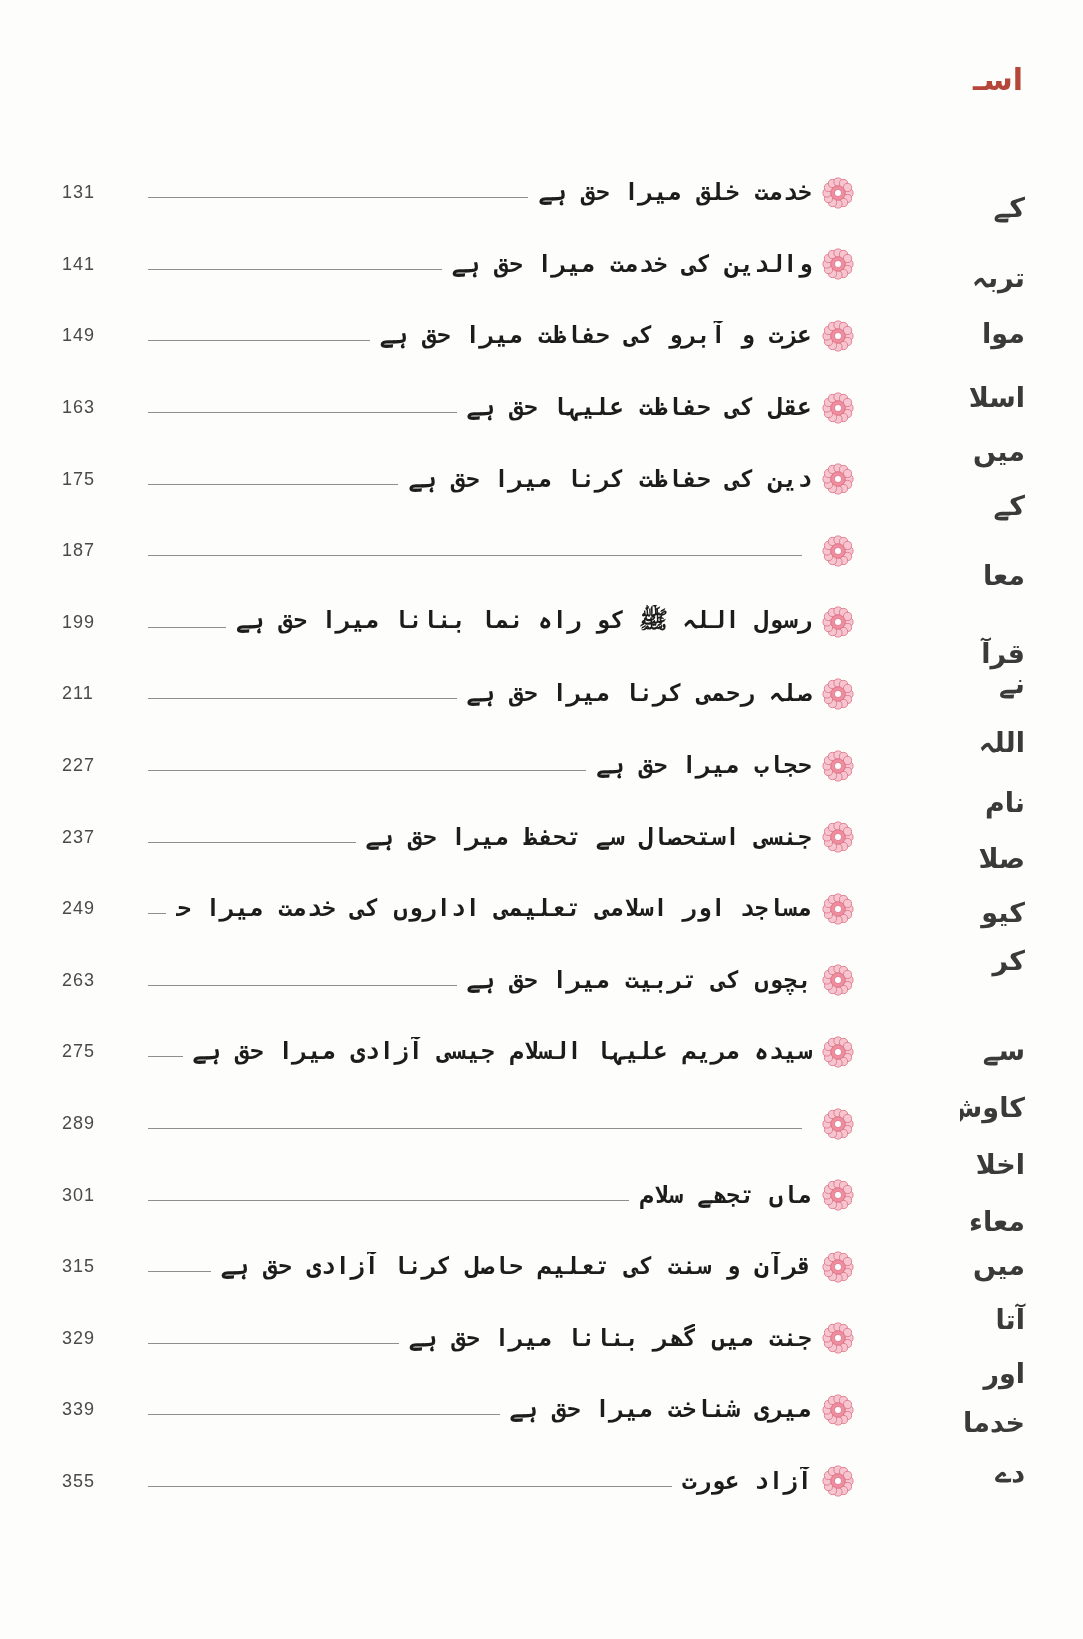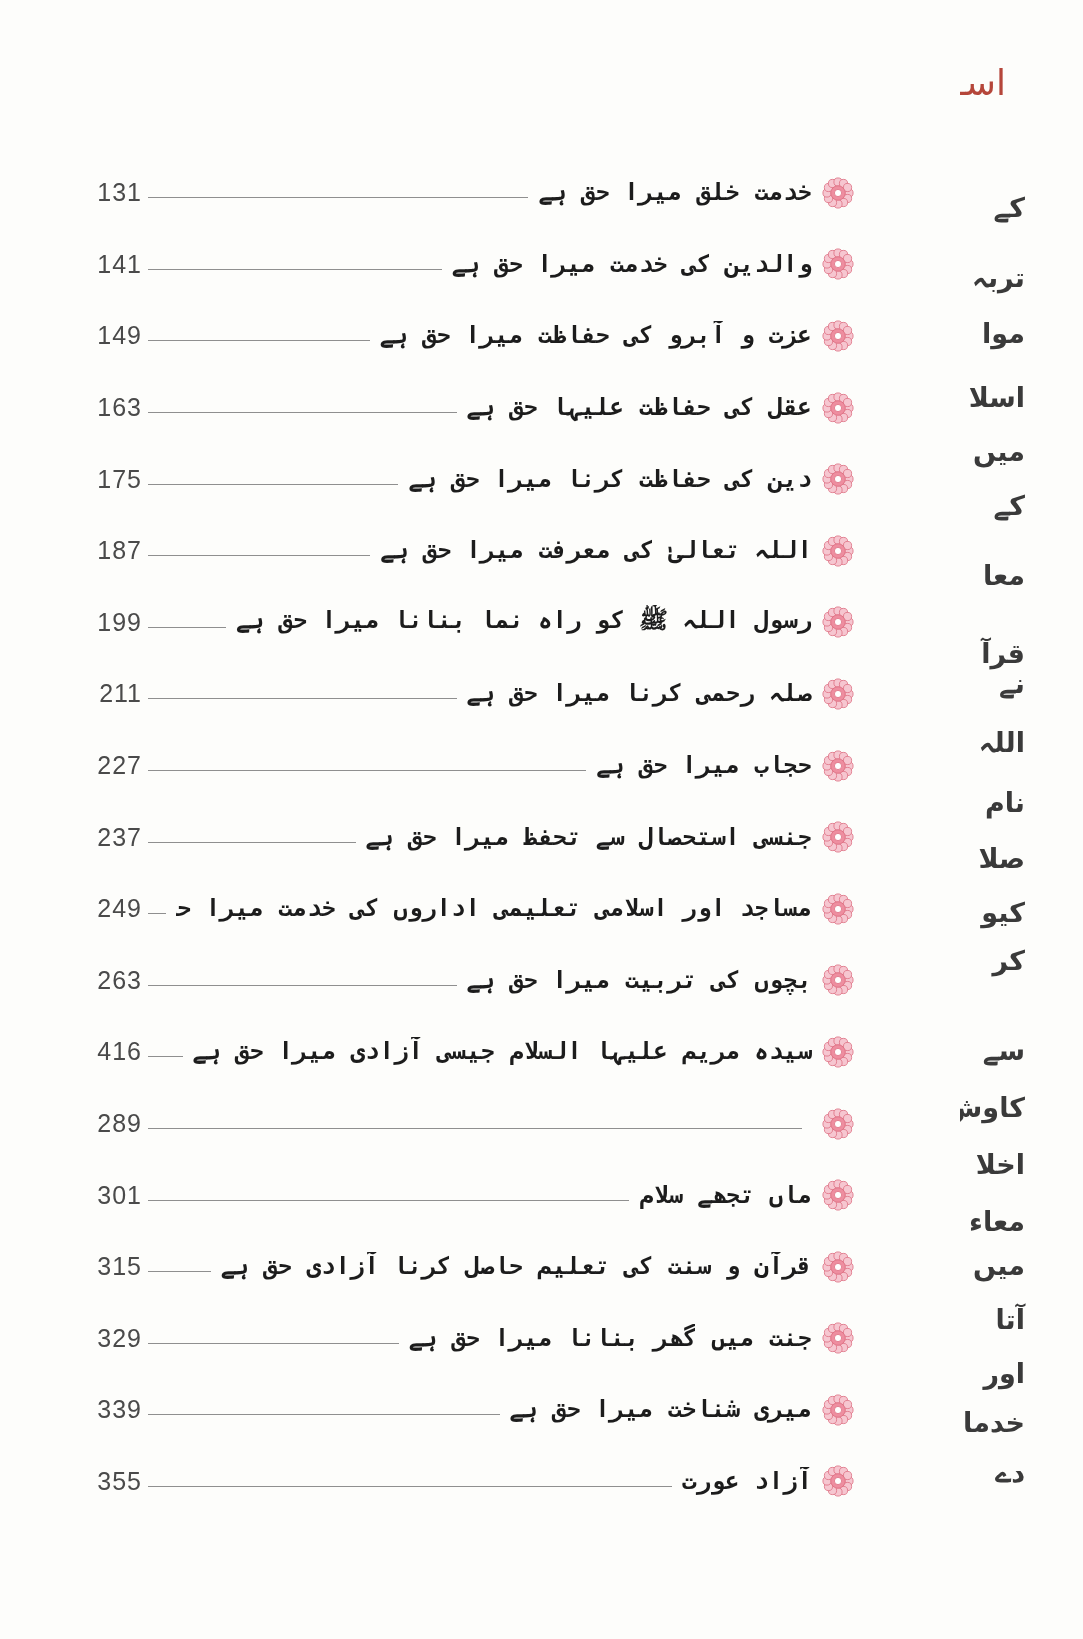--- a/index.html
+++ b/index.html
@@ -48,23 +48,23 @@
     flex: 1 1 auto;
     min-width: 18px;
     height: 0;
     border-top: 1.4px solid var(--leader-color, #8f8f8f);
     margin: 10px 10px 0 6px;
     align-self: center;
   }
   .pagenum {
     flex: 0 0 80px;
     direction: ltr;
-    text-align: right;
+    text-align: left;
     font-family: "Liberation Sans", "DejaVu Sans", sans-serif;
-    font-size: 25px;
+    font-size: 18px;
     letter-spacing: 1px;
     color: var(--num-color, #4a4a4a);
   }
   
   .edge-column {
     position: absolute;
     top: 0; right: 0;
     width: 123px; height: 1639px;
     overflow: hidden;
   }
@@ -73,25 +73,25 @@
     right: 58px;
     direction: rtl;
     white-space: nowrap;
     font-size: 27px;
     font-weight: 700;
     color: #3a3a3a;
     font-family: "DejaVu Sans", sans-serif;
   }
   .edge-heading {
     position: absolute;
-    right: 77px;
+    right: 60px;
     direction: rtl;
     white-space: nowrap;
-    font-size: 36px;
-    font-weight: 400;
+    font-size: 30px;
+    font-weight: 700;
     color: var(--red-frag-color, #b5463a);
     font-family: "DejaVu Sans", sans-serif;
   }
 </style>
 </head>
 <body style="background: rgb(253, 253, 251);">
 
 <div class="page">
 
   <div class="toc-list">
@@ -239,21 +239,20 @@
               <circle cx="6.47" cy="10.50" r="4.1" fill="#f6c6d0" stroke="#dd6e82" stroke-width="0.8"></circle>
               <circle cx="10.50" cy="6.47" r="4.1" fill="#f6c6d0" stroke="#dd6e82" stroke-width="0.8"></circle>
               <circle cx="16.00" cy="5.00" r="4.1" fill="#f6c6d0" stroke="#dd6e82" stroke-width="0.8"></circle>
               <circle cx="21.50" cy="6.47" r="4.1" fill="#f6c6d0" stroke="#dd6e82" stroke-width="0.8"></circle>
               <circle cx="25.53" cy="10.50" r="4.1" fill="#f6c6d0" stroke="#dd6e82" stroke-width="0.8"></circle>
             </g>
         <circle cx="16" cy="16" r="7.2" fill="#ee8ea0" stroke="#dd6e82" stroke-width="0.8"></circle>
         <circle cx="16" cy="16" r="3.6" fill="#ffffff" stroke="#dd6e82" stroke-width="0.8"></circle>
       </svg>
     </span>
-    <span class="title">اللہ تعالیٰ کی معرفت میرا حق ہے</span>
     <span class="leader"></span>
     <span class="pagenum">187</span>
   </div>
 
   <div class="toc-row">
     <span class="rosette">
       <svg width="32" height="32" viewBox="0 0 32 32" aria-hidden="true">
         <g class="petals">
               <circle cx="27.00" cy="16.00" r="4.1" fill="#f6c6d0" stroke="#dd6e82" stroke-width="0.8"></circle>
               <circle cx="25.53" cy="21.50" r="4.1" fill="#f6c6d0" stroke="#dd6e82" stroke-width="0.8"></circle>
@@ -423,21 +422,21 @@
               <circle cx="16.00" cy="5.00" r="4.1" fill="#f6c6d0" stroke="#dd6e82" stroke-width="0.8"></circle>
               <circle cx="21.50" cy="6.47" r="4.1" fill="#f6c6d0" stroke="#dd6e82" stroke-width="0.8"></circle>
               <circle cx="25.53" cy="10.50" r="4.1" fill="#f6c6d0" stroke="#dd6e82" stroke-width="0.8"></circle>
             </g>
         <circle cx="16" cy="16" r="7.2" fill="#ee8ea0" stroke="#dd6e82" stroke-width="0.8"></circle>
         <circle cx="16" cy="16" r="3.6" fill="#ffffff" stroke="#dd6e82" stroke-width="0.8"></circle>
       </svg>
     </span>
     <span class="title">سیدہ مریم علیہا السلام جیسی آزادی میرا حق ہے</span>
     <span class="leader"></span>
-    <span class="pagenum">416</span>
+    <span class="pagenum">275</span>
   </div>
 
   <div class="toc-row">
     <span class="rosette">
       <svg width="32" height="32" viewBox="0 0 32 32" aria-hidden="true">
         <g class="petals">
               <circle cx="27.00" cy="16.00" r="4.1" fill="#f6c6d0" stroke="#dd6e82" stroke-width="0.8"></circle>
               <circle cx="25.53" cy="21.50" r="4.1" fill="#f6c6d0" stroke="#dd6e82" stroke-width="0.8"></circle>
               <circle cx="21.50" cy="25.53" r="4.1" fill="#f6c6d0" stroke="#dd6e82" stroke-width="0.8"></circle>
               <circle cx="16.00" cy="27.00" r="4.1" fill="#f6c6d0" stroke="#dd6e82" stroke-width="0.8"></circle>

